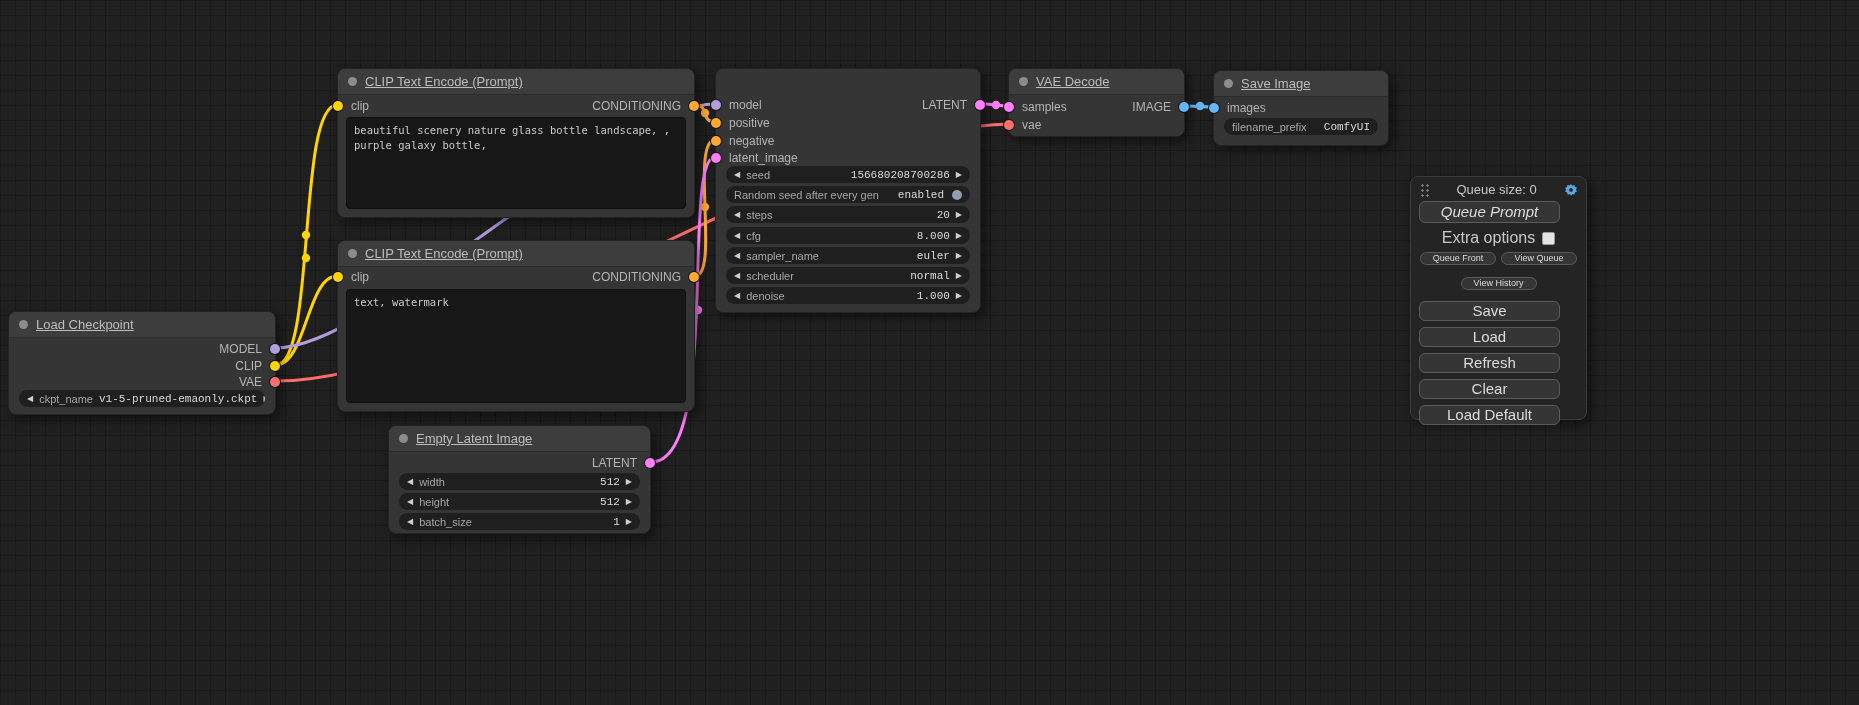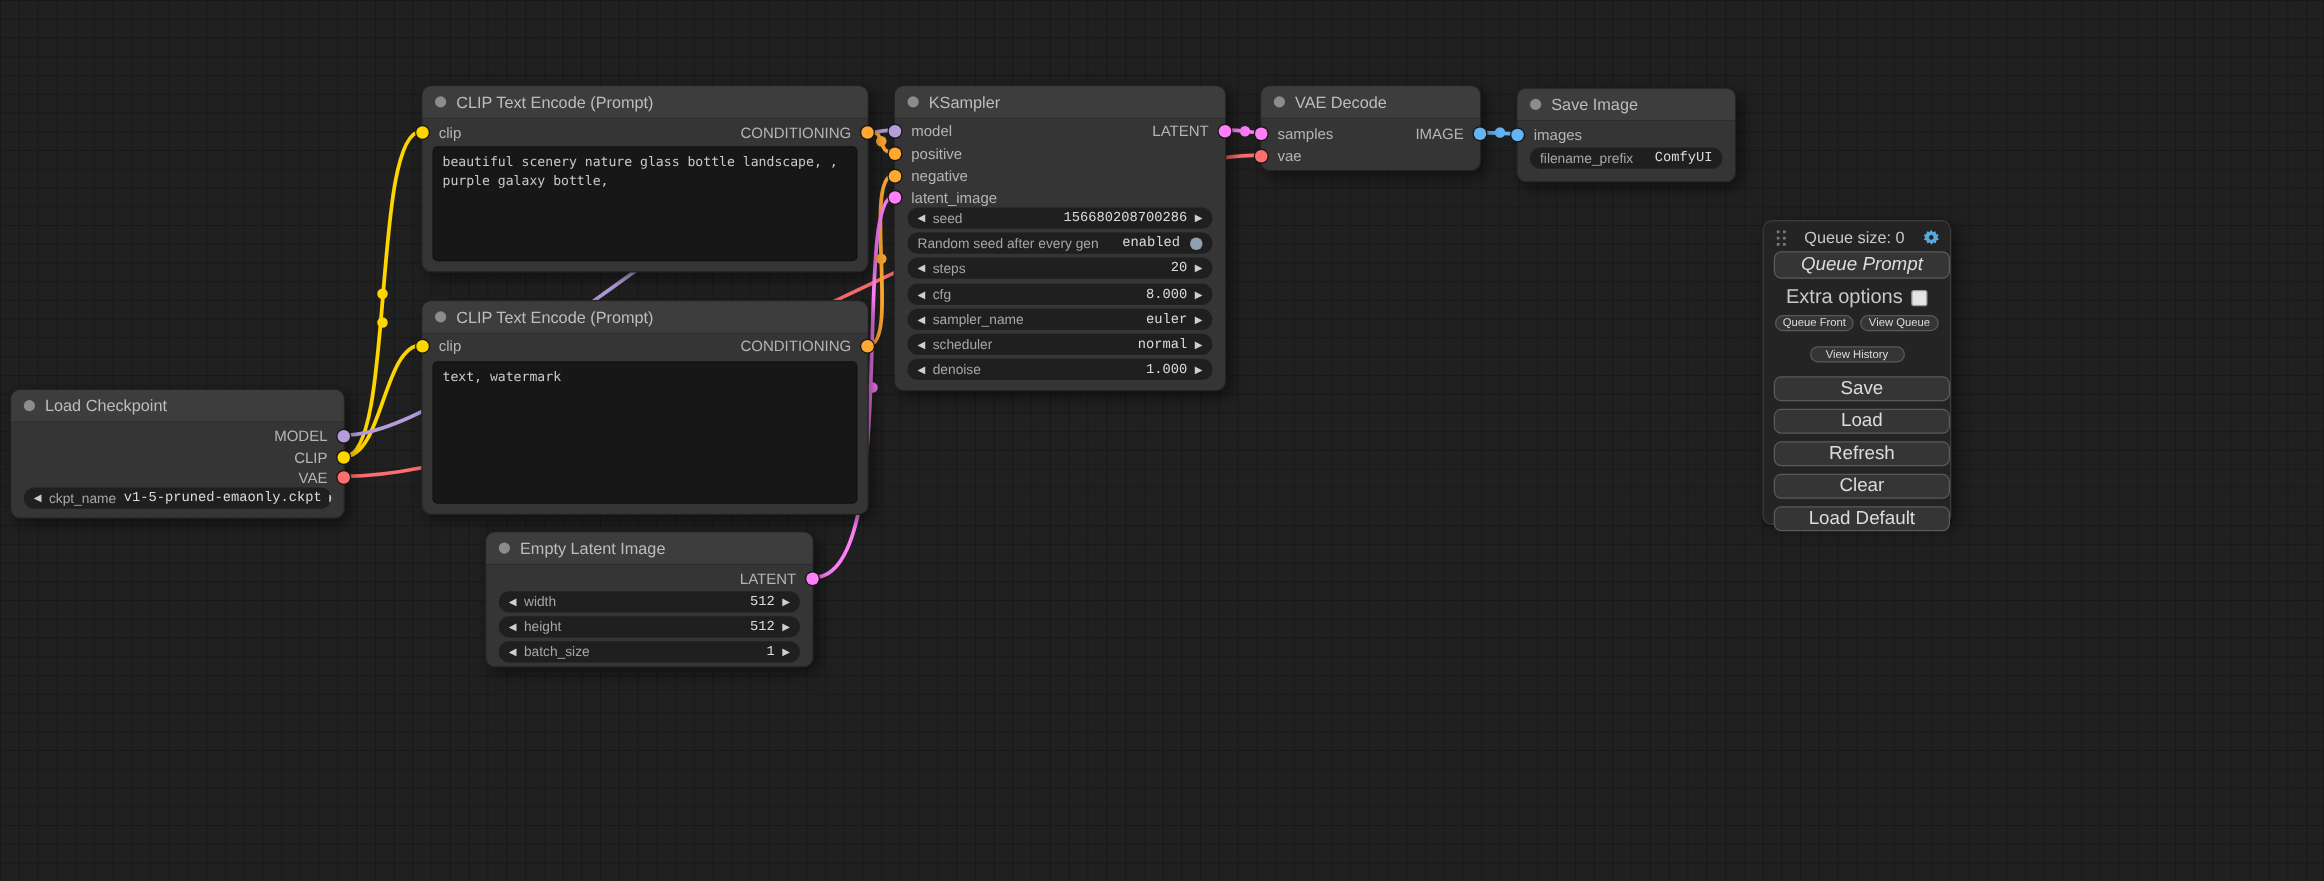--- a/index.html
+++ b/index.html
@@ -13,21 +13,21 @@
     font-family:"Liberation Sans",sans-serif;
   }
   svg.links{position:absolute;left:0;top:0;z-index:1;}
   .node{
     position:absolute;background:#353535;border:1px solid #232323;border-radius:8px;
     box-shadow:4px 4px 12px rgba(0,0,0,.5);z-index:2;box-sizing:border-box;
   }
   .ntitle{
     height:25px;display:flex;align-items:center;gap:8px;padding:0 10px;
     background:#3d3d3d;border-radius:7px 7px 0 0;border-bottom:1px solid #2c2c2c;
-    color:#bdbdbd;font-size:13px;white-space:nowrap;overflow:hidden;
+    color:#bdbdbd;font-size:13px;white-space:nowrap;overflow:hidden;text-decoration:underline;
   }
   .cdot{width:9px;height:9px;border-radius:50%;background:#8c8c8c;flex:none;}
   .slot{position:absolute;height:16px;line-height:16px;font-size:12px;color:#b4b4b4;white-space:nowrap;}
   .slot.in{left:13px;}
   .slot.out{right:13px;text-align:right;}
   .port{position:absolute;width:10px;height:10px;border-radius:50%;box-shadow:0 0 0 1px #151515;z-index:3;}
   .widget{
     position:absolute;left:10px;right:10px;height:17px;background:#1f1f1f;border-radius:9px;
     display:flex;align-items:center;gap:6px;padding:0 8px;box-sizing:border-box;
     font-size:11px;color:#cfcfcf;white-space:nowrap;overflow:hidden;
@@ -36,21 +36,21 @@
   .wlabel{color:#a6a6a6;}
   .wvalue{margin-left:auto;color:#dadada;font-family:Liberation Mono, monospace;}
   .toggle-dot{width:10px;height:10px;border-radius:50%;flex:none;margin-left:2px;}
   .prompt{
     position:absolute;left:8px;right:8px;background:#171717;border:1px solid #101010;border-radius:4px;
     color:#c9c9c9;font-family:"DejaVu Sans Mono",monospace;font-size:10.5px;line-height:1.45;
     padding:5px 7px;box-sizing:border-box;white-space:pre-wrap;overflow:hidden;
   }
   
   .menu{
-    position:absolute;left:1410px;top:176px;width:151px;height:244px;z-index:4;
+    position:absolute;left:1410px;top:176px;width:177px;height:244px;z-index:4;
     background:#242424;border:1px solid #3c3c3c;border-radius:8px;
     box-shadow:4px 4px 12px rgba(0,0,0,.5);color:#cccccc;box-sizing:border-box;
   }
   .menu-header{display:flex;align-items:center;padding:5px 8px 0 8px;font-size:13px;}
   .drag-handle{
     width:10px;height:15px;flex:none;
     background-image:radial-gradient(#7a7a7a 1.2px, transparent 1.4px);
     background-size:5px 5px;background-position:1px 1px;
   }
   .queue-size{flex:1;text-align:center;color:#c8c8c8;}
@@ -162,24 +162,20 @@
     </div>
     <div class="widget" style="top:87px">
       <span class="warr">◀</span>
       <span class="wlabel">batch_size</span>
       <span class="wvalue">1</span>
       <span class="warr">▶</span>
     </div>
   </div>
 
   <div class="node" style="left:715px;top:68px;width:266px;height:245px">
-    <div class="ntitle">
-      <span class="cdot"></span>
-      <span>KSampler</span>
-    </div>
     <div class="slot in" style="top:28px">model</div>
     <div class="slot in" style="top:46px">positive</div>
     <div class="slot in" style="top:64px">negative</div>
     <div class="slot in" style="top:81px">latent_image</div>
     <div class="slot out" style="top:28px">LATENT</div>
     <div class="port" style="top: 31px; left: -5px; background: rgb(179, 157, 219);"></div>
     <div class="port" style="top: 49px; left: -5px; background: rgb(255, 169, 49);"></div>
     <div class="port" style="top: 67px; left: -5px; background: rgb(255, 169, 49);"></div>
     <div class="port" style="top: 84px; left: -5px; background: rgb(255, 126, 249);"></div>
     <div class="port" style="top: 31px; right: -5px; background: rgb(255, 126, 249);"></div>

